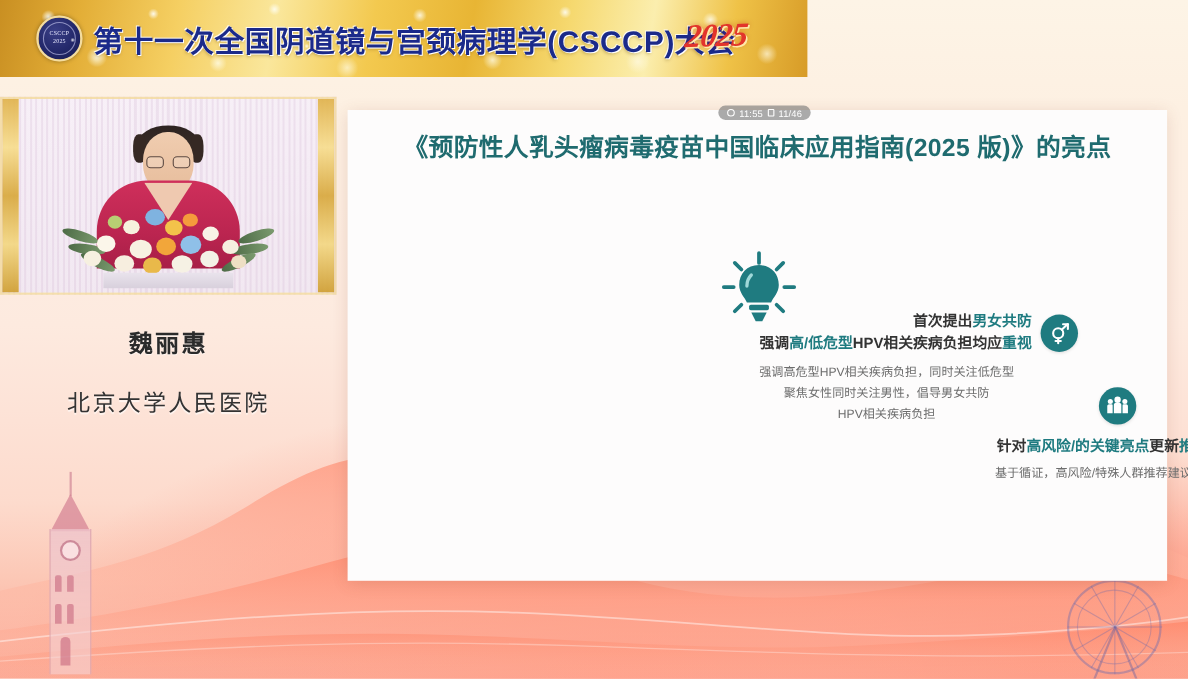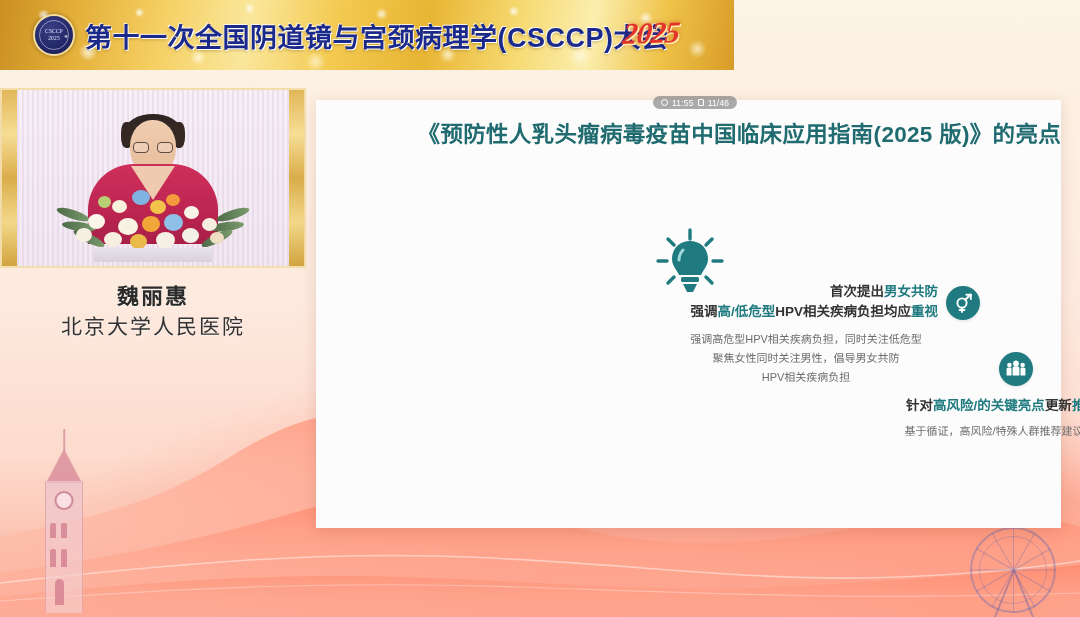--- a/index.html
+++ b/index.html
@@ -113,22 +113,22 @@
   .flowers { position:absolute; left:50%; bottom:4px; transform:translateX(-50%);
     width:190px; height:78px; }
   .fl { position:absolute; border-radius:50%; }
   .podium { position:absolute; left:50%; bottom:0; transform:translateX(-50%);
     width:118px; height:14px; background:linear-gradient(180deg,#e9e3ec,#d8d0dc); }
   .leaf { position:absolute; width:34px; height:9px; border-radius:50%;
     background:linear-gradient(90deg,#4d6b46,#7b9a6e); }
 
   .speaker-meta { position:absolute; left:0; top:278px; width:306px; text-align:center; }
   .speaker-name { font-size:22px; font-weight:bold; color:#2b2b2b; letter-spacing:2px;
-    text-shadow:0 1px 1px rgba(255,255,255,.7); }
-  .speaker-org { margin-top:0; font-size:21px; color:#333; letter-spacing:2px;
+    text-shadow:0 1px 1px rgba(255,255,255,.7);margin-top:16px; }
+  .speaker-org { margin-top:24px; font-size:21px; color:#333; letter-spacing:2px;
     text-shadow:0 1px 1px rgba(255,255,255,.7); }
 
   
   .mountains { position:absolute; left:0; bottom:0; width:1080px; height:230px;
     pointer-events:none; }
   .tower { position:absolute; left:36px; bottom:4px; width:56px; height:176px; }
   .tw-spire { position:absolute; left:50%; transform:translateX(-50%); top:12px;
     width:0;height:0;border-left:18px solid transparent;border-right:18px solid transparent;
     border-bottom:34px solid rgba(212,130,148,.72); }
   .tw-pin { position:absolute; left:50%; transform:translateX(-50%); top:-8px; width:1.5px; height:22px;
@@ -158,21 +158,21 @@
     height:13px; padding:0 8px; border-radius:7px;
     background:rgba(120,120,120,.62);
     display:flex; align-items:center; gap:4px;
     color:#fff; font-size:8.5px; letter-spacing:.2px; white-space:nowrap;
   }
   .tb-ico { width:7px; height:7px; border:1px solid #fff; border-radius:50%; display:inline-block; }
   .tb-ico2 { width:6px; height:7px; border:1px solid #fff; border-radius:1px; display:inline-block; }
 
   .slide-title {
     position:absolute; left:0; right:0; top:16px;
-    text-align:right; font-size:22.5px; font-weight:bold; color:#1f6b6f;
+    text-align:center; font-size:22.5px; font-weight:bold; color:#1f6b6f;
     letter-spacing:.3px;
   }
   .slide-subtitle {
     position:absolute; left:0; right:0; top:88px;
     text-align:center; font-size:14px; font-weight:bold; font-style:italic;
     color:#2b7f85;
   }
   .slide-subtitle span { border-bottom:1.6px solid #2b7f85; padding-bottom:2px; }
 
   

